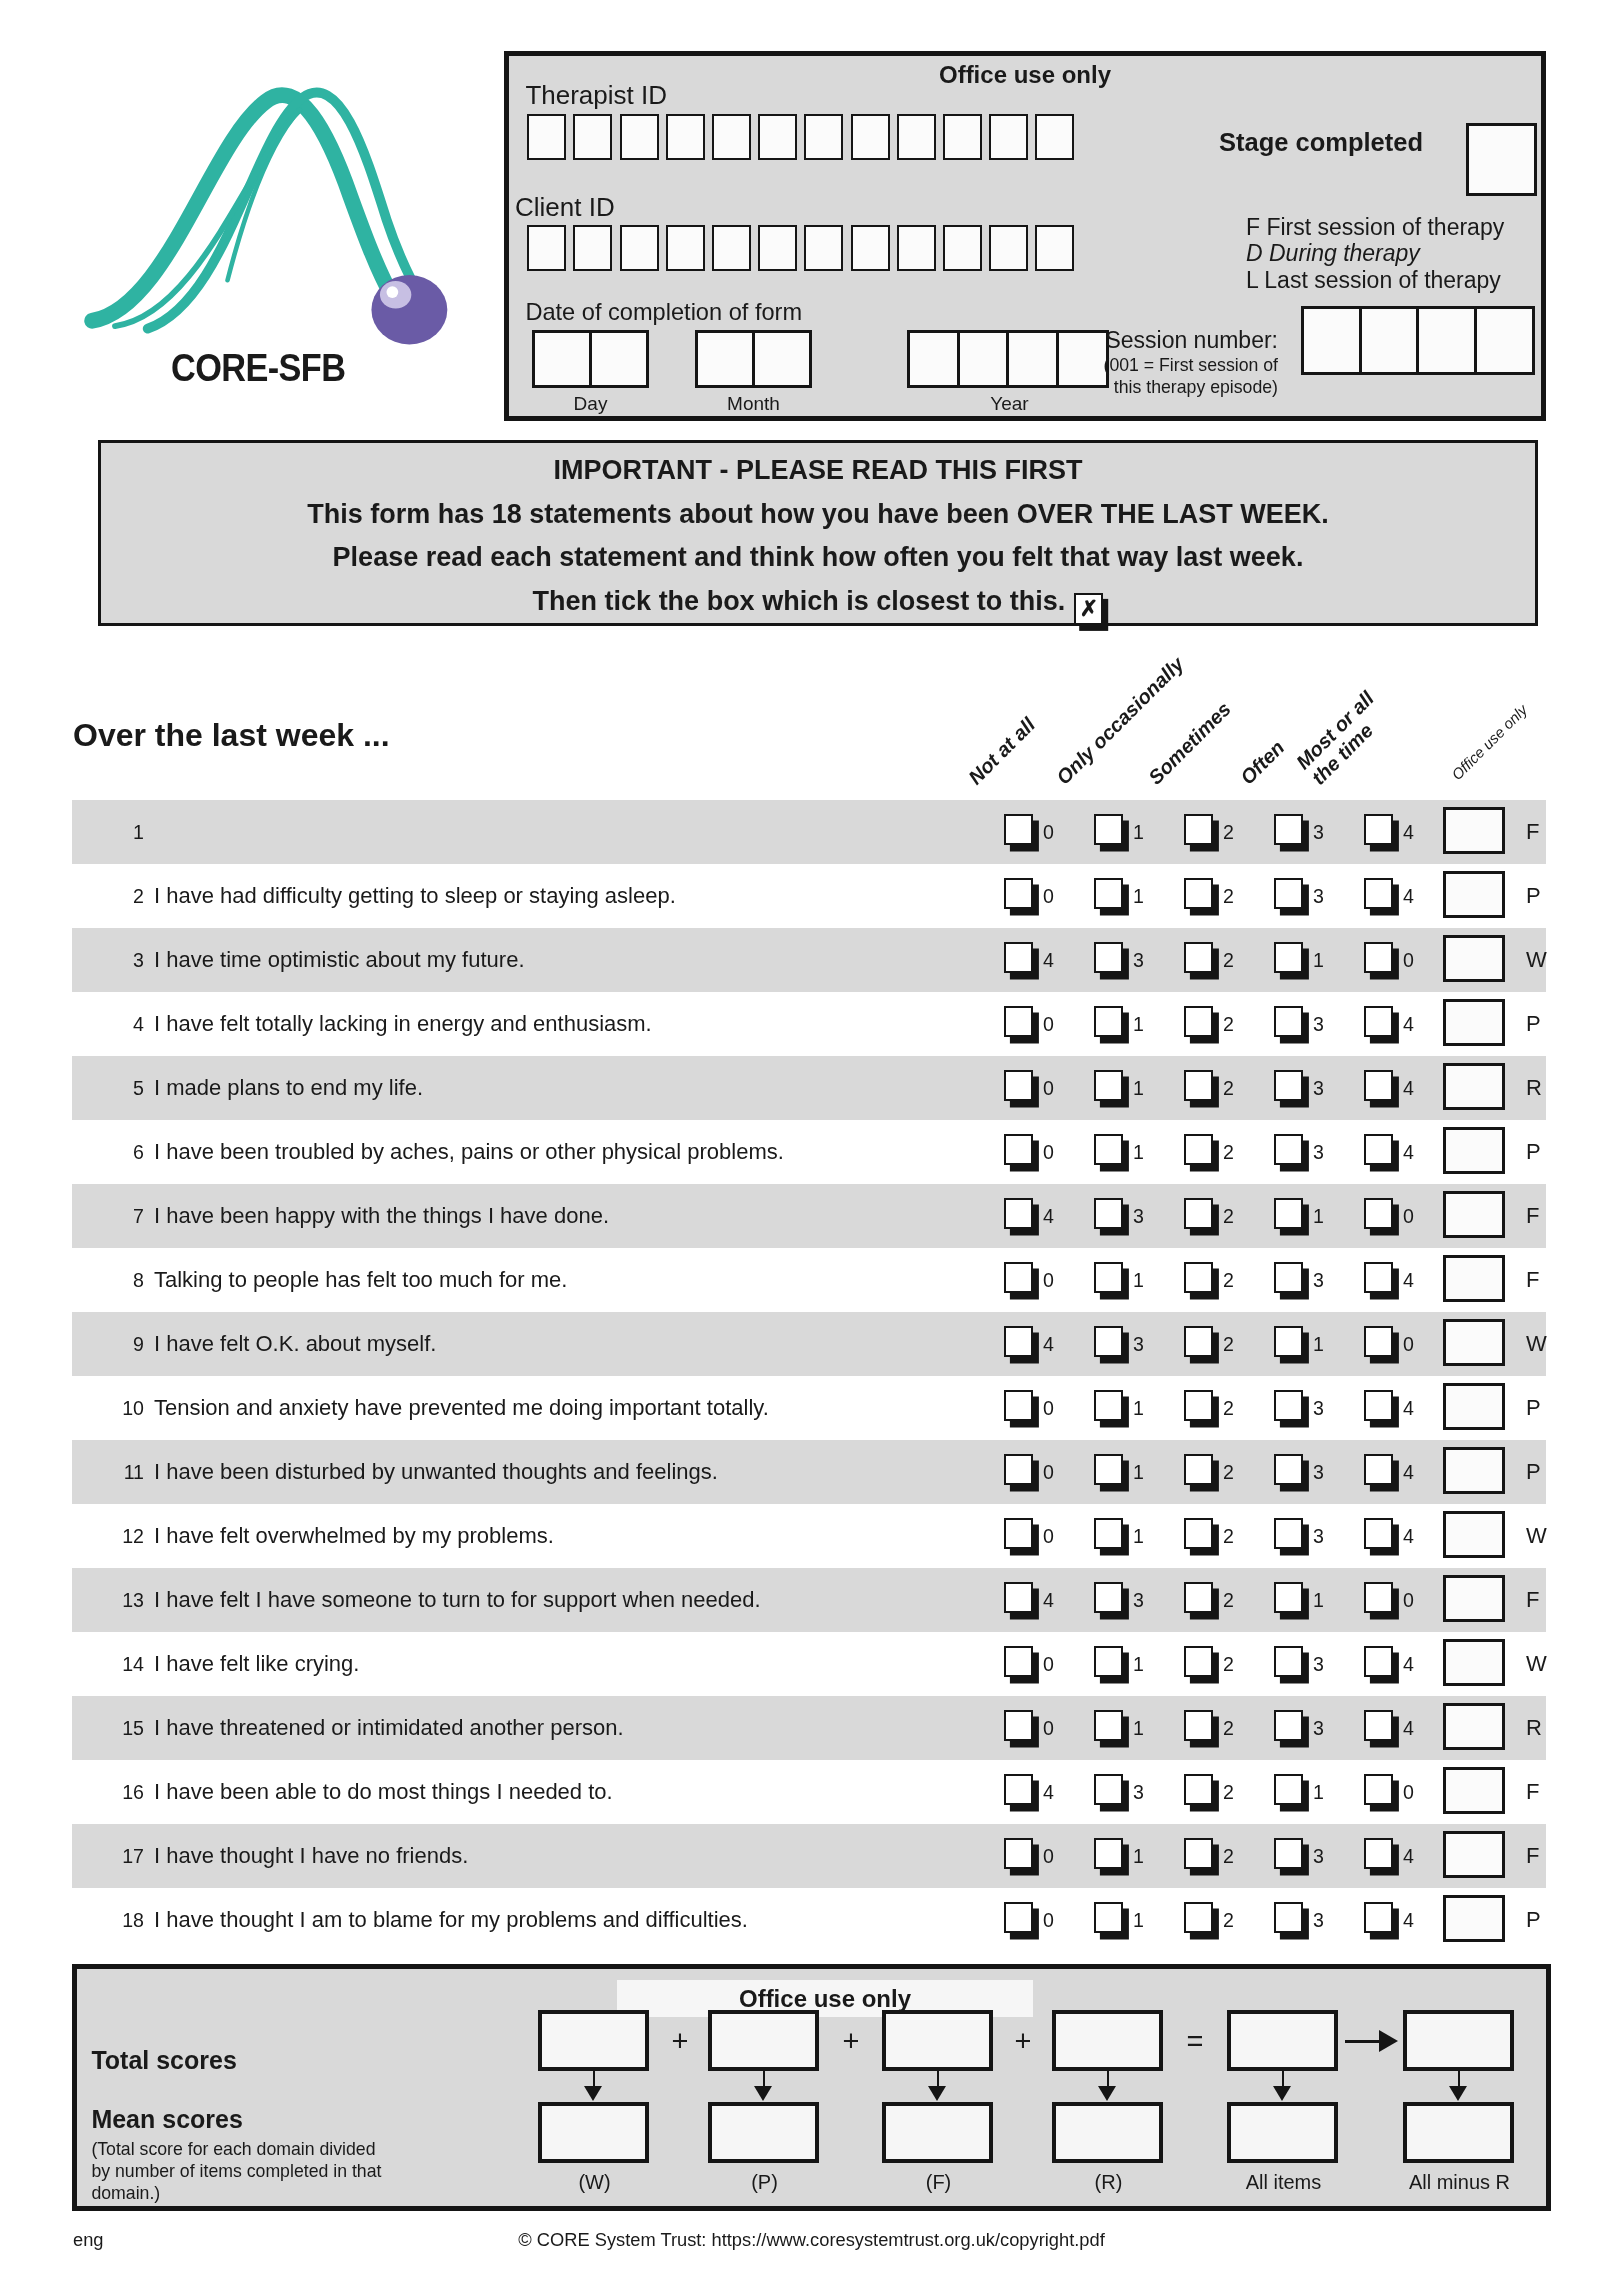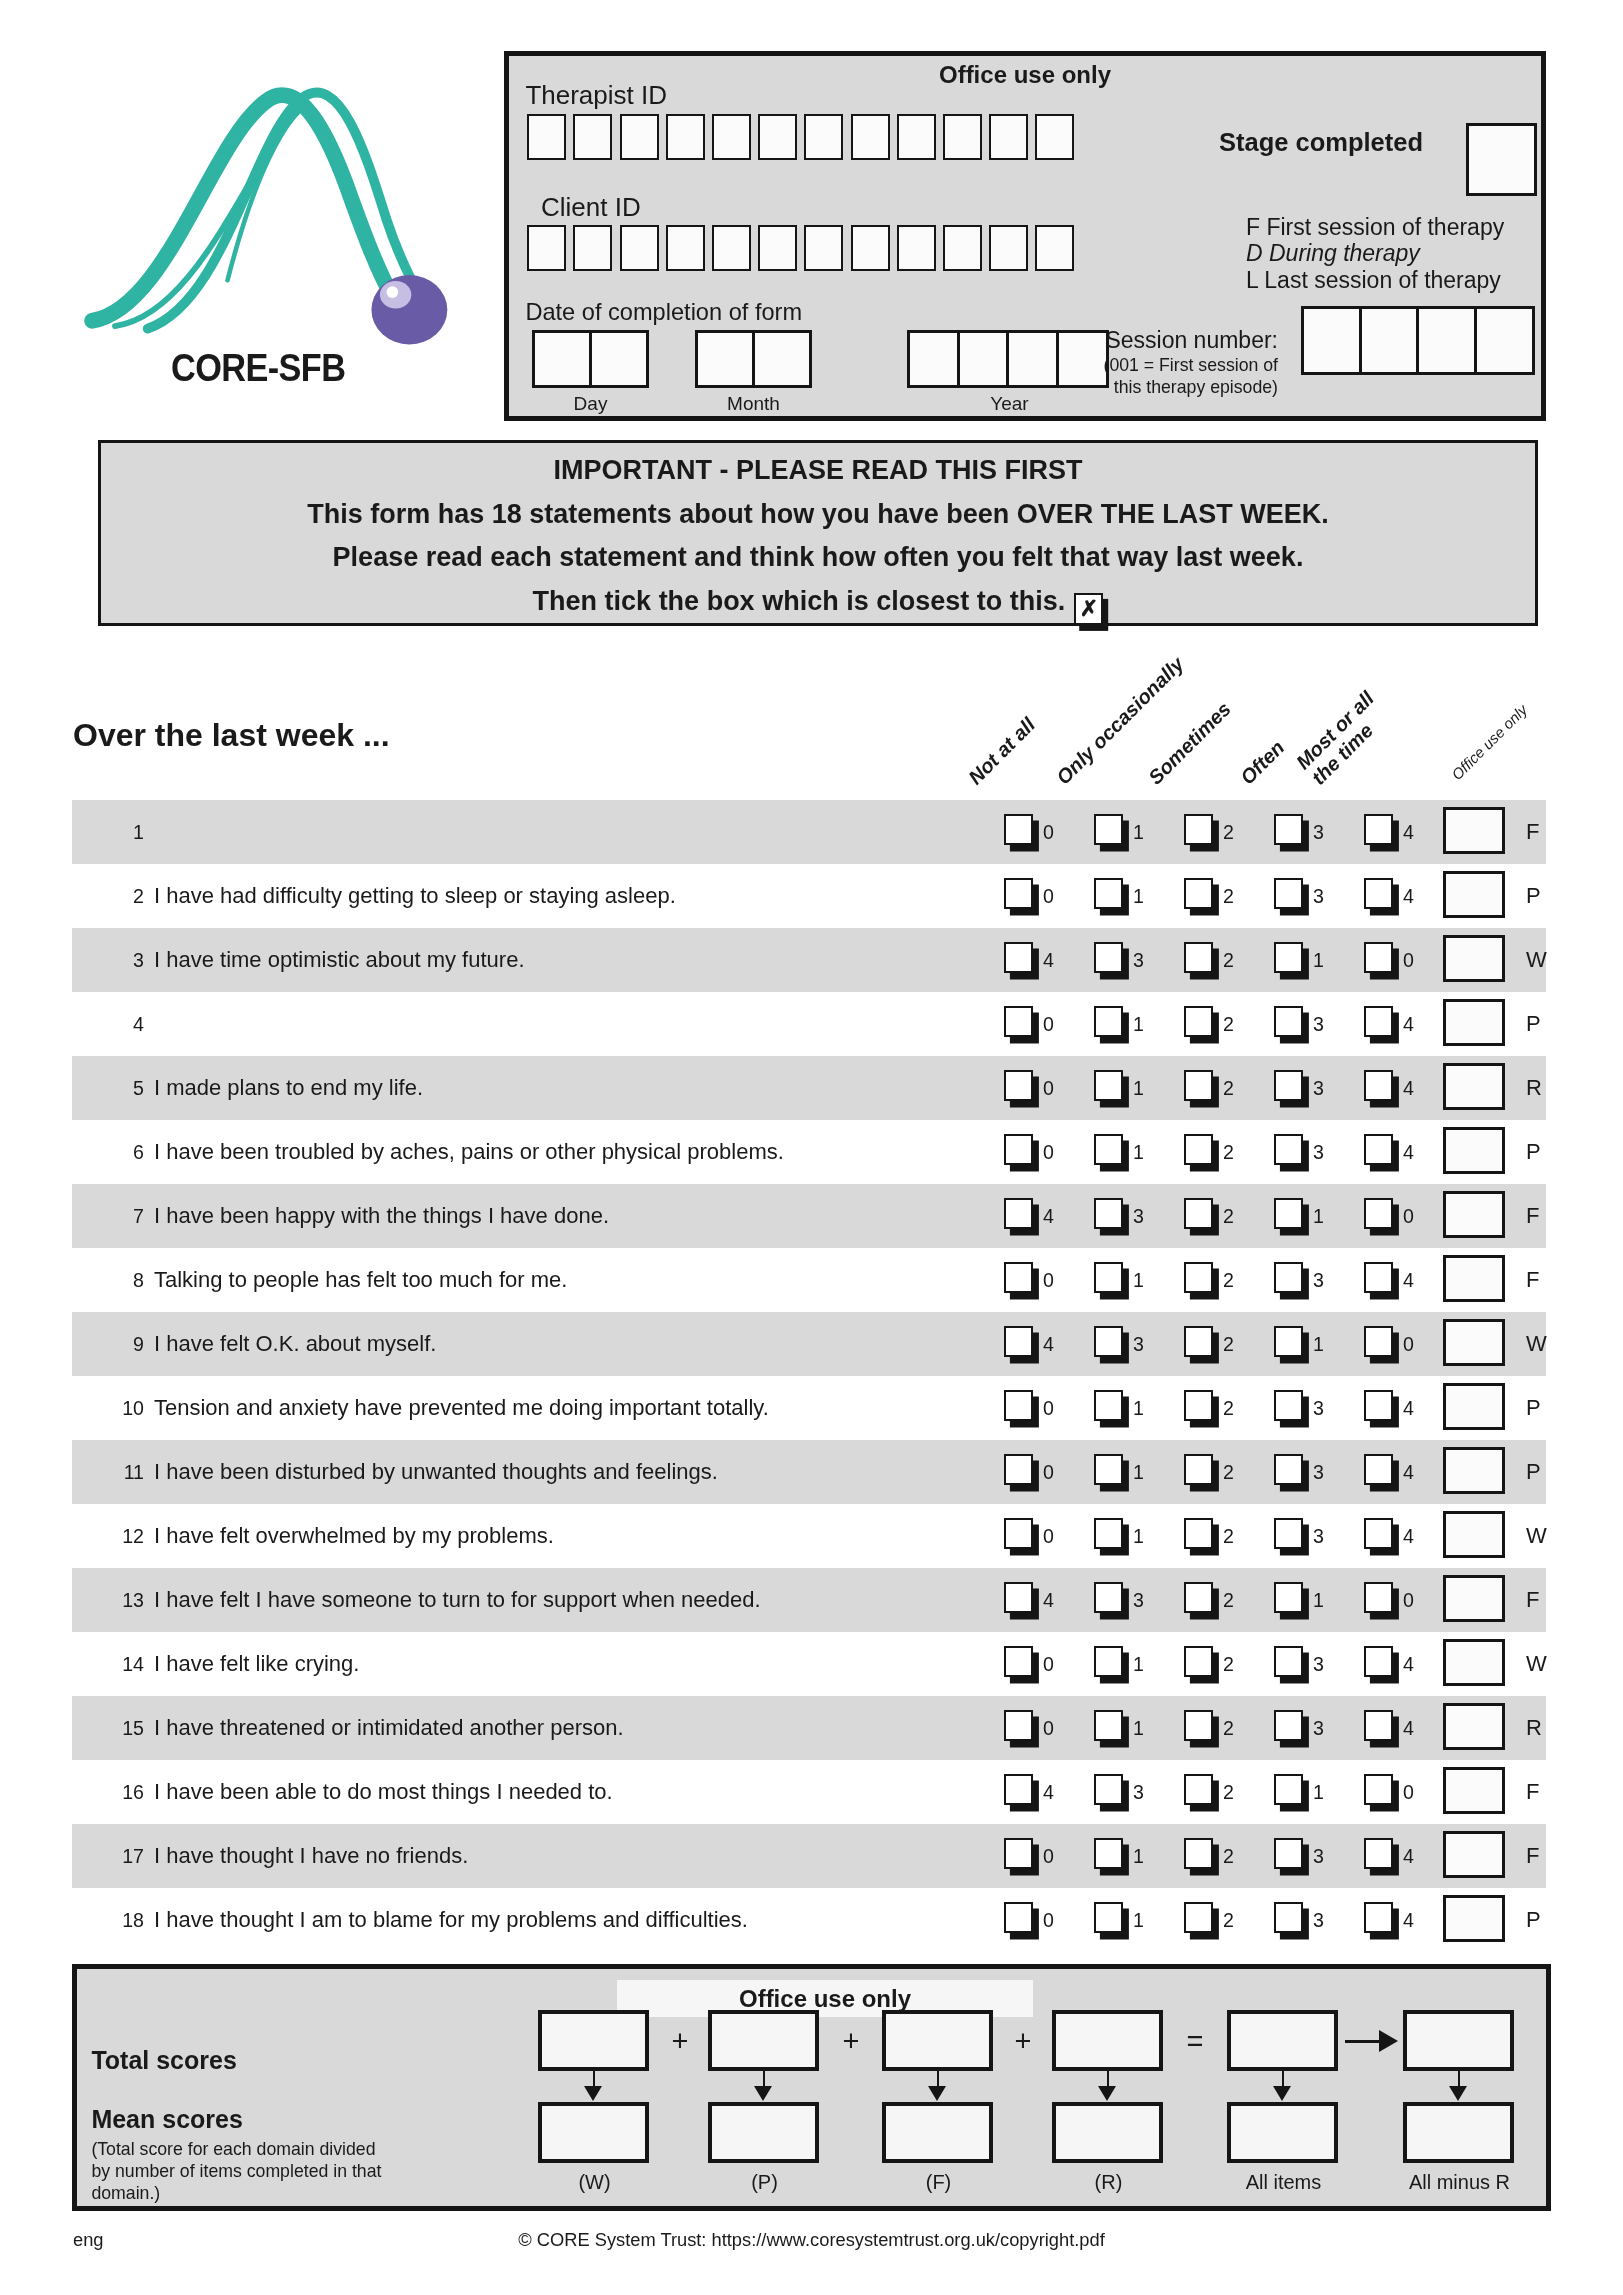--- a/index.html
+++ b/index.html
@@ -124,21 +124,21 @@
         <div class="idcell"></div>
         <div class="idcell"></div>
         <div class="idcell"></div>
         <div class="idcell"></div>
         <div class="idcell"></div>
         <div class="idcell"></div>
         <div class="idcell"></div>
         <div class="idcell"></div>
       </div>
 
-    <div class="fld-label" style="left:32px;top:136px;">Client ID</div>
+    <div class="fld-label" style="left:6px;top:136px;">Client ID</div>
     <div class="idstrip" style="left:18.3px;top:169px;">
         <div class="idcell"></div>
         <div class="idcell"></div>
         <div class="idcell"></div>
         <div class="idcell"></div>
         <div class="idcell"></div>
         <div class="idcell"></div>
         <div class="idcell"></div>
         <div class="idcell"></div>
         <div class="idcell"></div>
@@ -280,20 +280,21 @@
           <div class="cbcell">
             <span class="cb"></span>
             <span class="cbscore">0</span>
           </div>
         </div>
       <div class="obox"></div>
       <div class="dletter">W</div>
     </div>
       <div class="row">
       <div class="qnum">4</div>
+      <div class="qtext">I have felt totally lacking in energy and enthusiasm.</div>
       <div class="cbs">
           <div class="cbcell">
             <span class="cb"></span>
             <span class="cbscore">0</span>
           </div>
           <div class="cbcell">
             <span class="cb"></span>
             <span class="cbscore">1</span>
           </div>
           <div class="cbcell">

